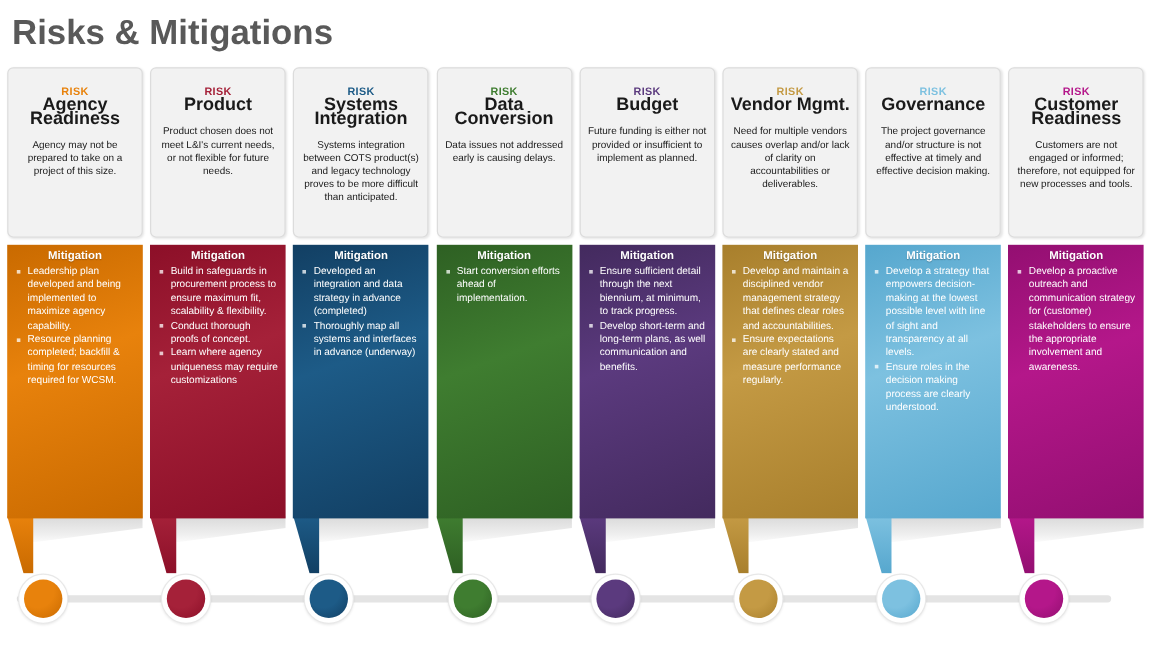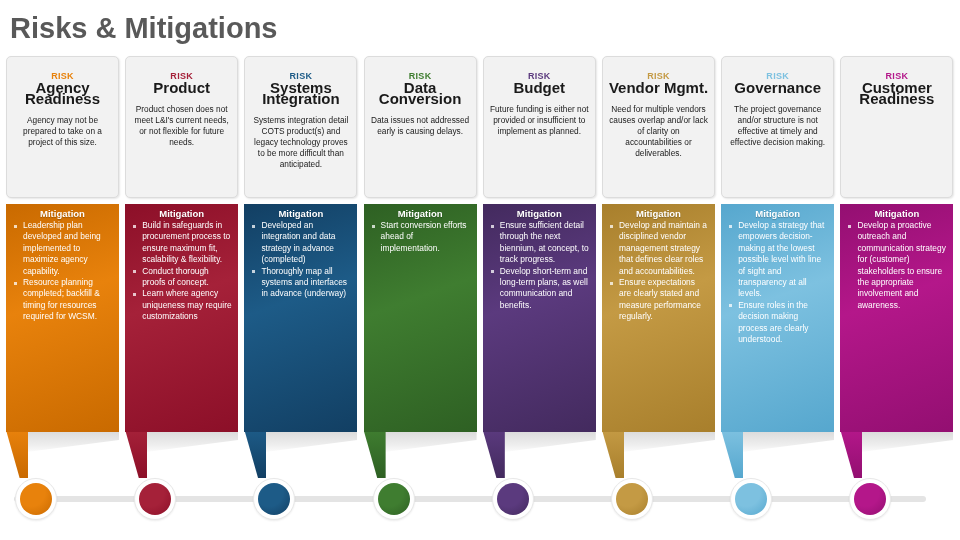--- a/index.html
+++ b/index.html
@@ -220,21 +220,21 @@
               <li>Conduct thorough proofs of concept.</li>
               <li>Learn where agency uniqueness may require customizations</li>
             </ul>
           </div>
         </div>
       </div>
       <div class="col" style="left: 244.4px;">
         <div class="risk-card">
           <div class="risk-label" style="color: rgb(29, 91, 135);">RISK</div>
           <div class="risk-name">Systems Integration</div>
-          <div class="risk-desc">Systems integration detail COTS product(s) and legacy technology proves to be more difficult than anticipated.</div>
+          <div class="risk-desc">Systems integration between COTS product(s) and legacy technology proves to be more difficult than anticipated.</div>
         </div>
         <div class="mit-wrap">
           <div class="mit-shadow"></div>
           <div class="mit-tail" style="background: linear-gradient(rgb(29, 91, 135) 0%, rgb(18, 63, 99) 100%);"></div>
           <div class="mit-body" style="background: linear-gradient(160deg, rgb(18, 63, 99) 0%, rgb(29, 91, 135) 42%, rgb(18, 63, 99) 100%);">
             <div class="mit-title">Mitigation</div>
             <ul class="mit-list">
               <li>Developed an integration and data strategy in advance (completed)</li>
               <li>Thoroughly map all systems and interfaces in advance (underway)</li>
             </ul>
@@ -263,21 +263,21 @@
           <div class="risk-label" style="color: rgb(91, 58, 126);">RISK</div>
           <div class="risk-name">Budget</div>
           <div class="risk-desc">Future funding is either not provided or insufficient to implement as planned.</div>
         </div>
         <div class="mit-wrap">
           <div class="mit-shadow"></div>
           <div class="mit-tail" style="background: linear-gradient(rgb(91, 58, 126) 0%, rgb(67, 42, 94) 100%);"></div>
           <div class="mit-body" style="background: linear-gradient(160deg, rgb(67, 42, 94) 0%, rgb(91, 58, 126) 42%, rgb(67, 42, 94) 100%);">
             <div class="mit-title">Mitigation</div>
             <ul class="mit-list">
-              <li>Ensure sufficient detail through the next biennium, at concept, to track progress.</li>
+              <li>Ensure sufficient detail through the next biennium, at minimum, to track progress.</li>
               <li>Develop short-term and long-term plans, as well communication and benefits.</li>
             </ul>
           </div>
         </div>
       </div>
       <div class="col" style="left: 602px;">
         <div class="risk-card">
           <div class="risk-label" style="color: rgb(196, 154, 68);">RISK</div>
           <div class="risk-name">Vendor Mgmt.</div>
           <div class="risk-desc">Need for multiple vendors causes overlap and/or lack of clarity on accountabilities or deliverables.</div>
@@ -309,20 +309,21 @@
               <li>Develop a strategy that empowers decision-making at the lowest possible level with line of sight and transparency at all levels.</li>
               <li>Ensure roles in the decision making process are clearly understood.</li>
             </ul>
           </div>
         </div>
       </div>
       <div class="col" style="left: 840.4px;">
         <div class="risk-card">
           <div class="risk-label" style="color: rgb(180, 23, 138);">RISK</div>
           <div class="risk-name">Customer Readiness</div>
+          <div class="risk-desc">Customers are not engaged or informed; therefore, not equipped for new processes and tools.</div>
         </div>
         <div class="mit-wrap">
           <div class="mit-shadow"></div>
           <div class="mit-tail" style="background: linear-gradient(rgb(180, 23, 138) 0%, rgb(147, 15, 113) 100%);"></div>
           <div class="mit-body" style="background: linear-gradient(160deg, rgb(147, 15, 113) 0%, rgb(180, 23, 138) 42%, rgb(147, 15, 113) 100%);">
             <div class="mit-title">Mitigation</div>
             <ul class="mit-list">
               <li>Develop a proactive outreach and communication strategy for (customer) stakeholders to ensure the appropriate involvement and awareness.</li>
             </ul>
           </div>

